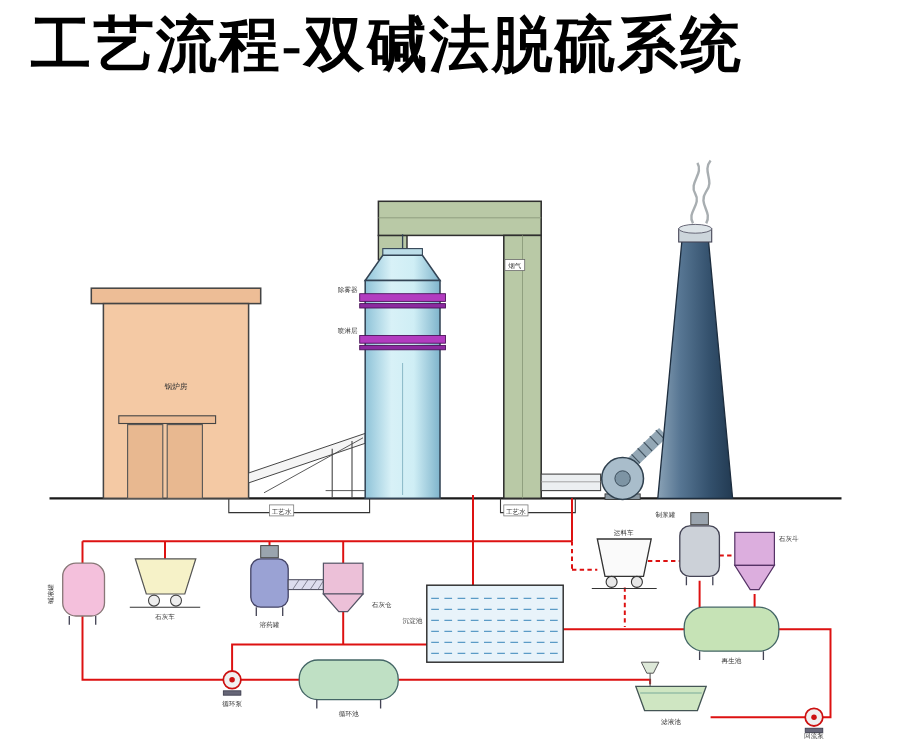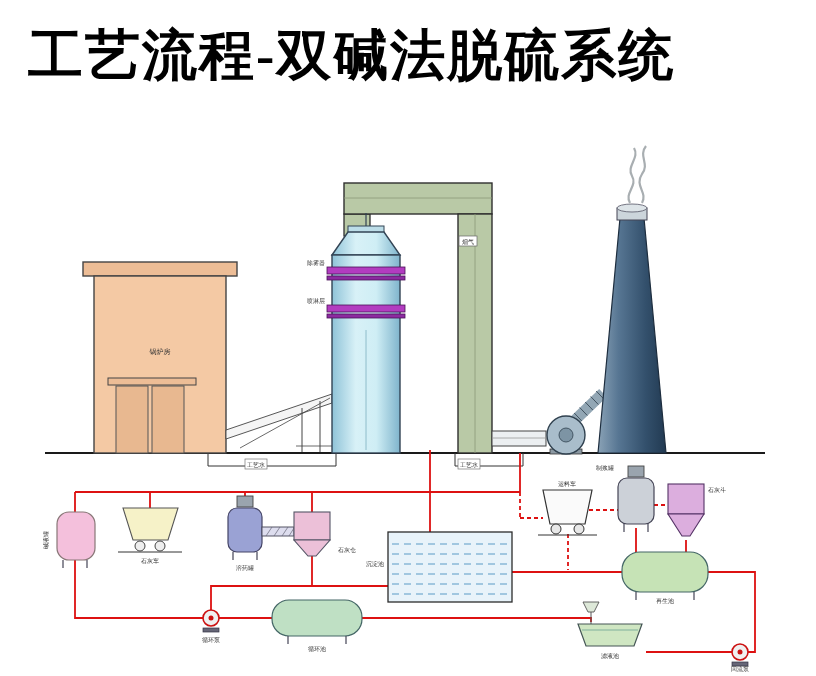--- a/index.html
+++ b/index.html
@@ -3,21 +3,21 @@
 <meta charset="utf-8">
 <style>
   html,body{margin:0;padding:0;}
   body{
     width:816px;height:676px;background:#ffffff;position:relative;overflow:hidden;
     font-family:"Liberation Sans",sans-serif;
   }
   .title{
     position:absolute;left:28px;top:4px;width:780px;
     font-family:"Liberation Serif",serif;font-weight:700;font-size:55px;
-    letter-spacing:2px;color:#000;white-space:nowrap;margin-top:15px;
+    letter-spacing:2px;color:#000;white-space:nowrap;
   }
   svg{position:absolute;left:0;top:0;}
   svg text{font-family:"Liberation Sans",sans-serif;fill:#333;}
 </style>
 </head>
 <body>
 
 <div class="title">工艺流程-双碱法脱硫系统</div>
 
 <svg viewBox="0 0 816 676" width="816" height="676">

